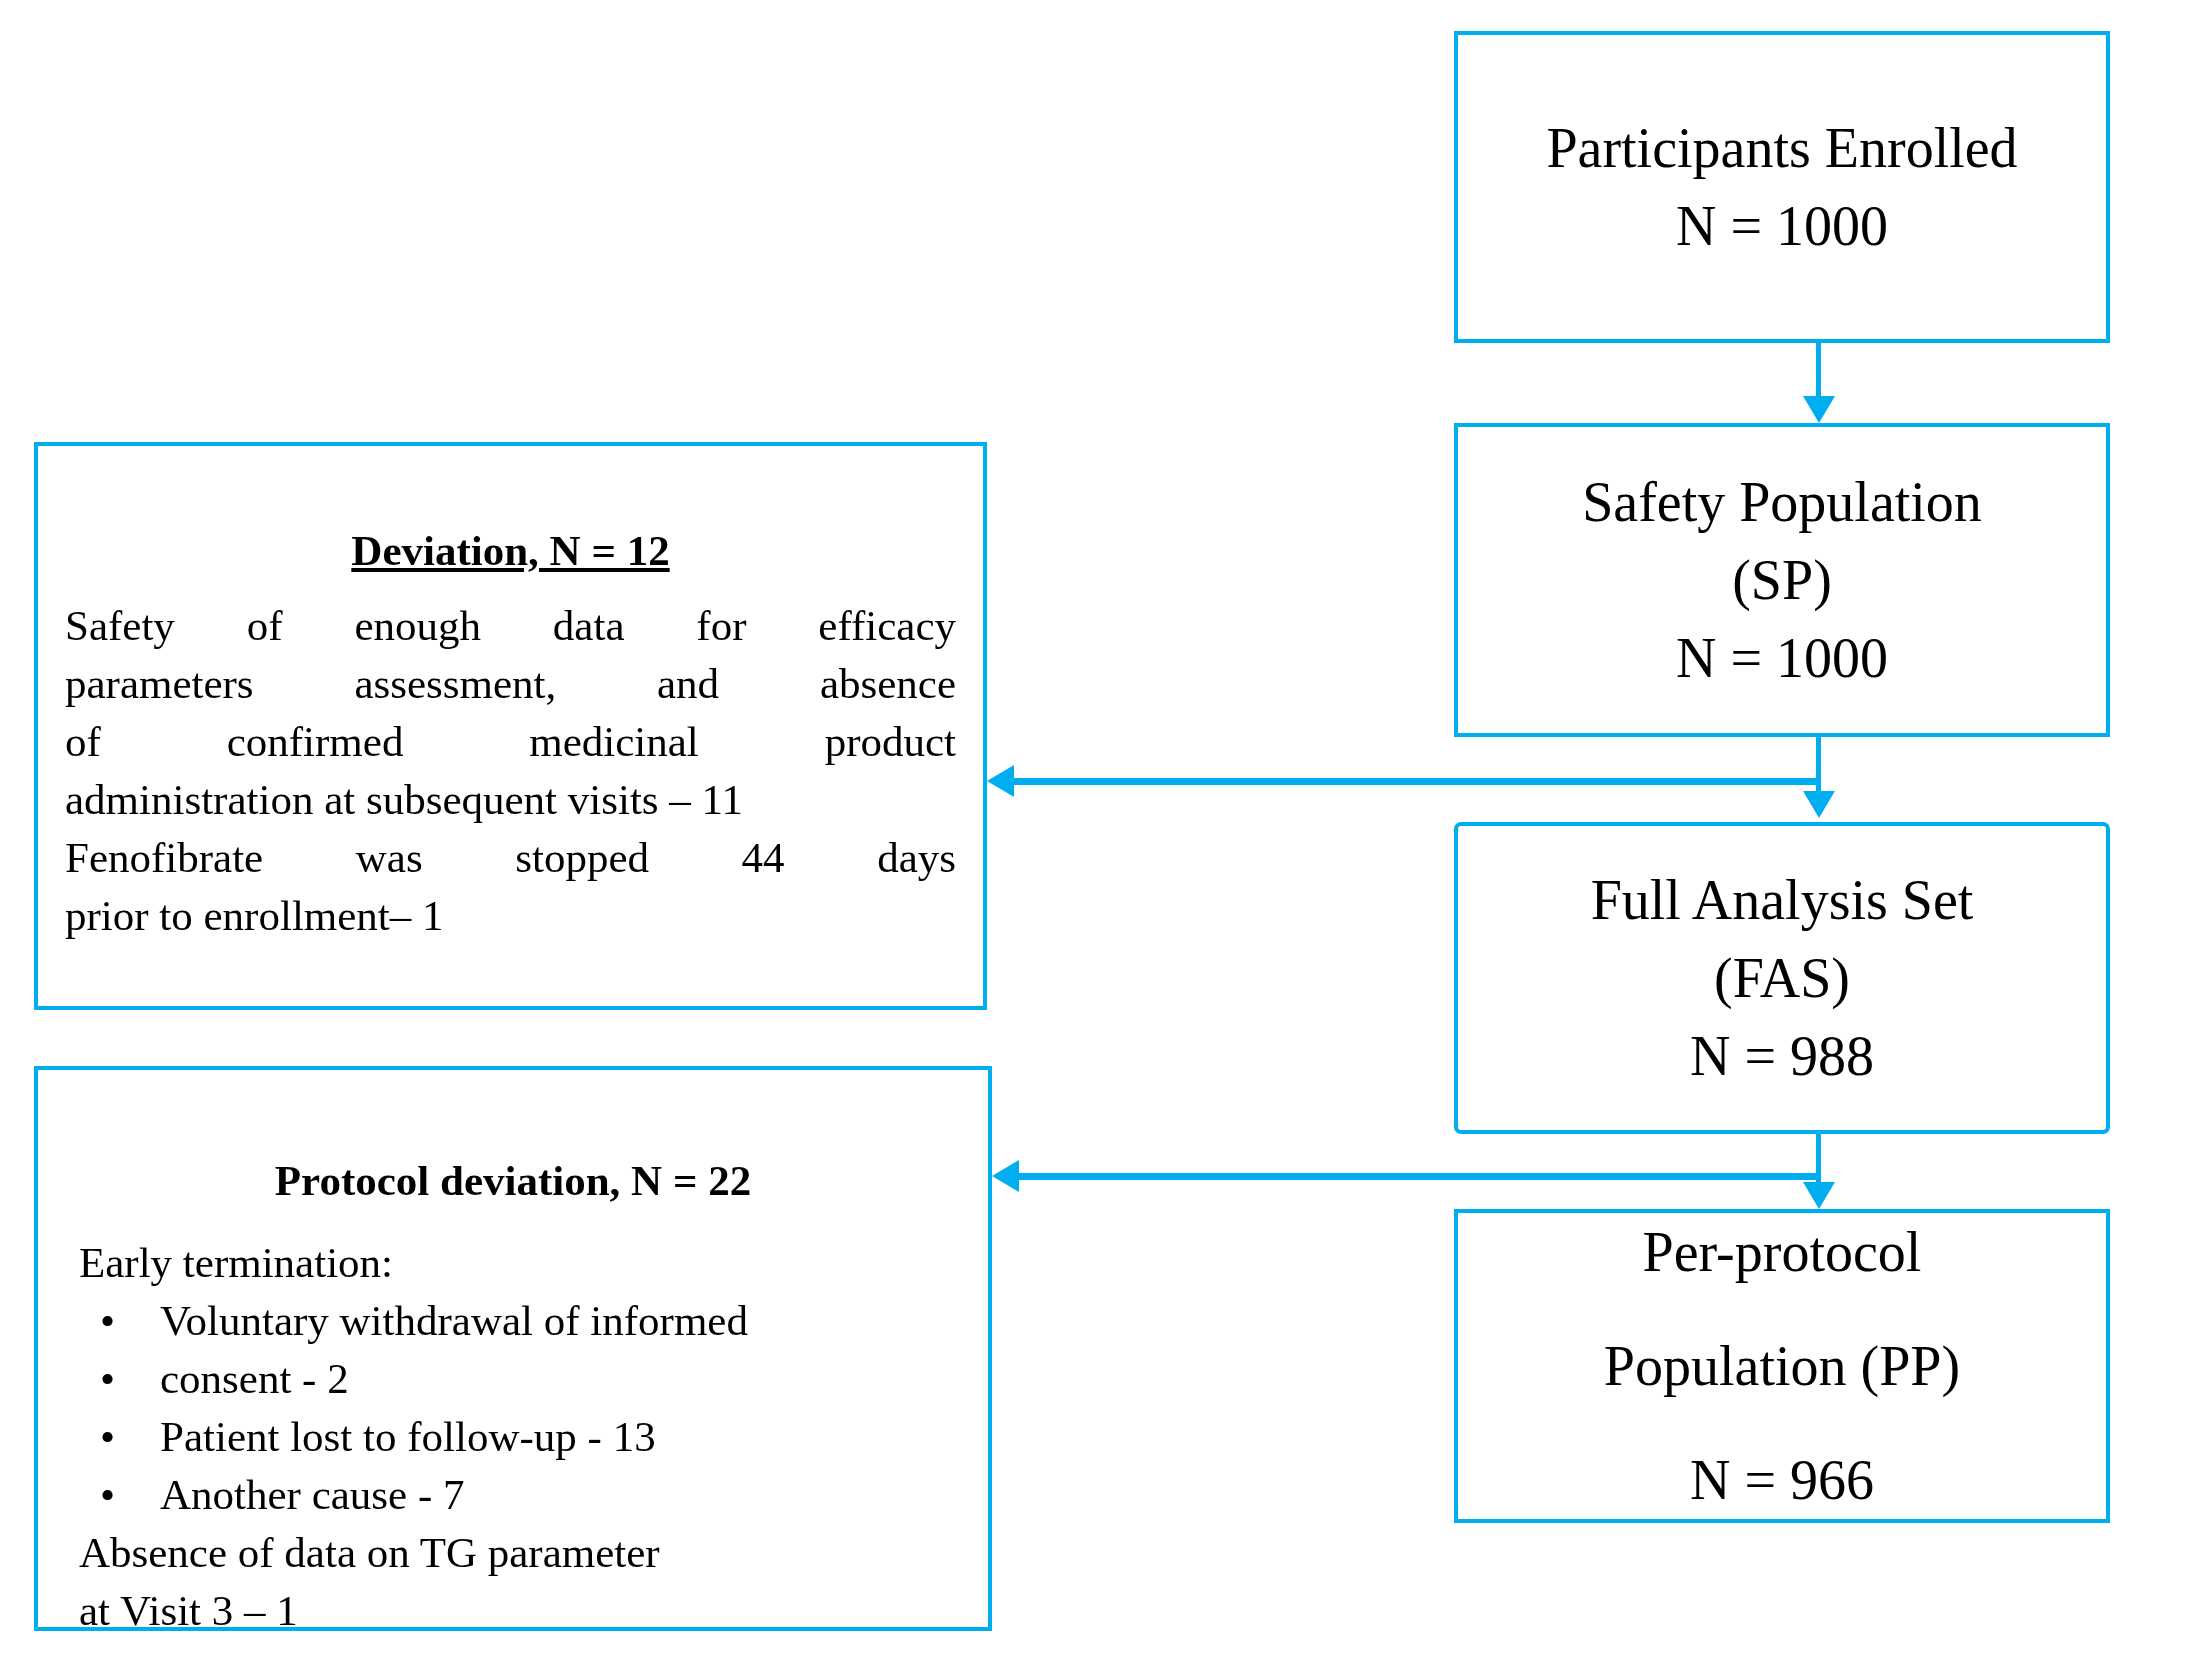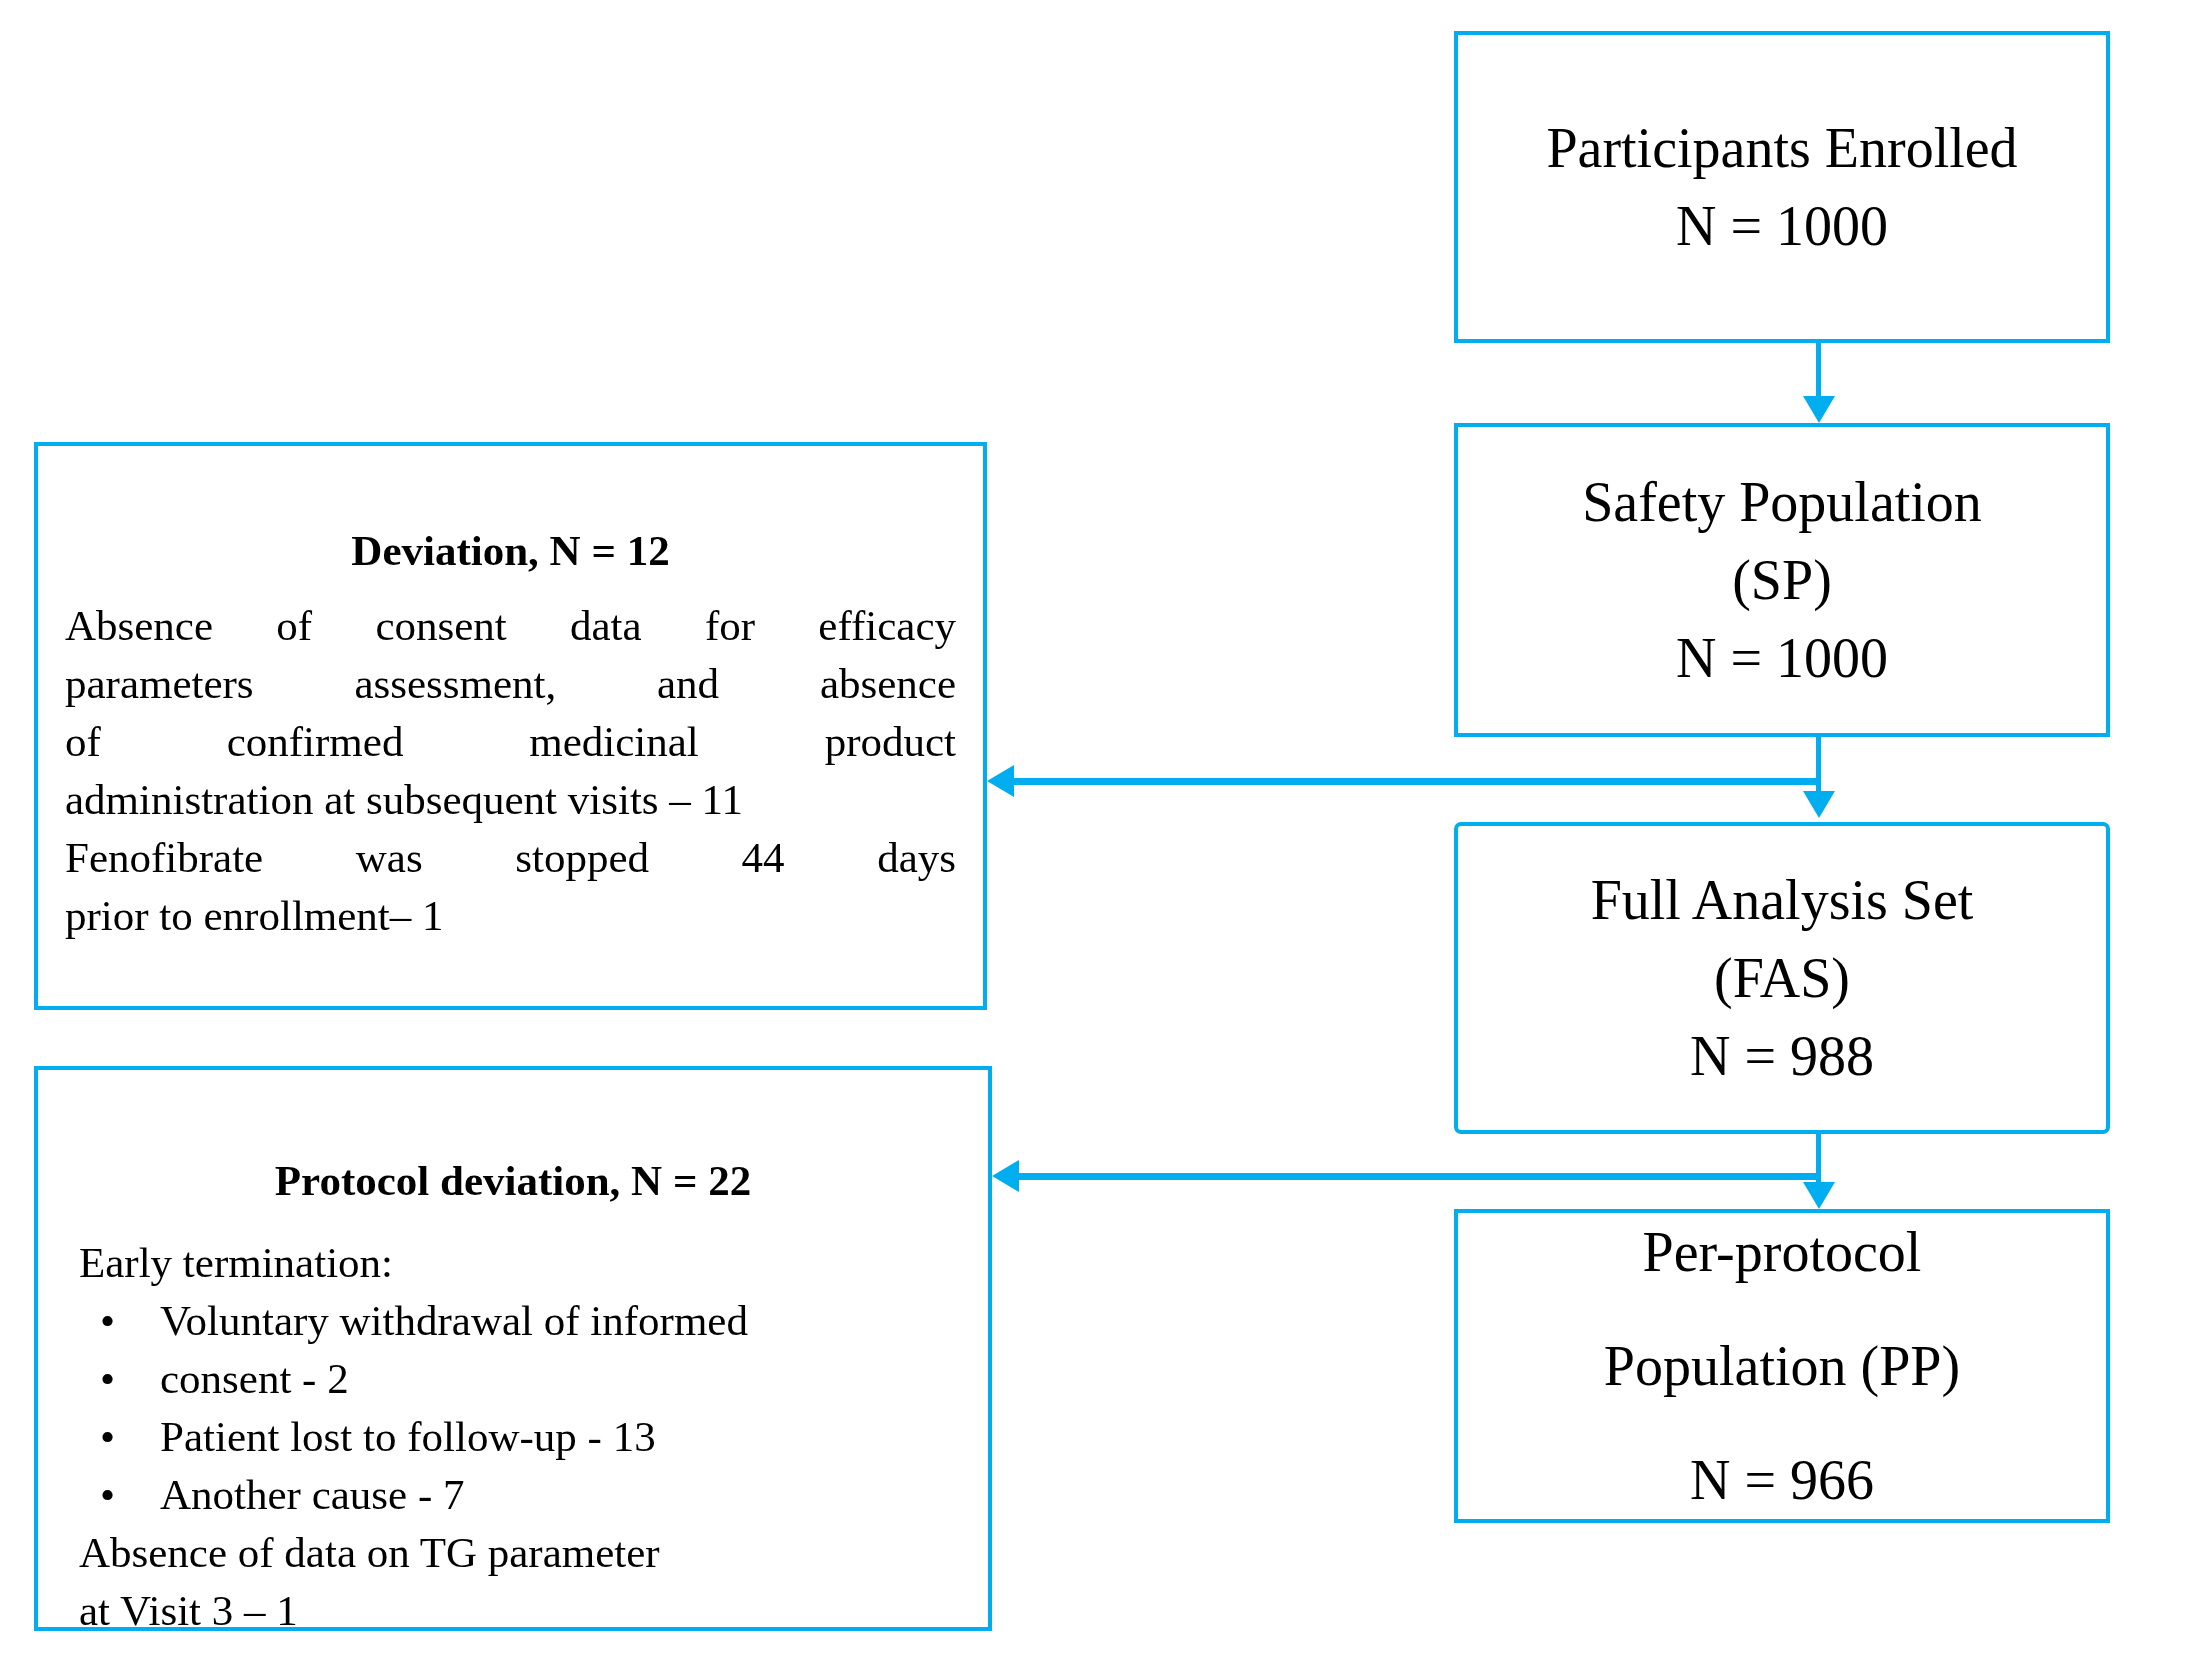--- a/index.html
+++ b/index.html
@@ -47,21 +47,21 @@
     padding: 0 27px;
   }
   #box-l1 { top: 442px;  width: 953px; height: 568px; padding-top: 76px; }
   #box-l2 { top: 1066px; width: 958px; height: 565px; padding-top: 82px; box-sizing: border-box; }
   #box-l1 { box-sizing: border-box; }
 
   .ltitle {
     font-weight: 700;
     text-align: center;
   }
-  #box-l1 .ltitle { margin-bottom: 17px; }
+  #box-l1 .ltitle { margin-bottom: 17px; text-decoration: underline; }
   #box-l2 .ltitle { margin-bottom: 24px; }
 
   .jline  { text-align: justify; text-align-last: justify; }
   .pline  { text-align: left; }
 
   .li-item { position: relative; margin-left: 14px; }
   .li-bullet { padding-left: 81px; }
   .li-bullet .bullet {
     position: absolute;
     left: 21px;
@@ -131,21 +131,21 @@
   </div>
 
   <div class="box rbox" id="box-r4">
     <div>Per-protocol</div>
     <div>Population (PP)</div>
     <div>N = 966</div>
   </div>
 
   <div class="box lbox" id="box-l1">
     <div class="ltitle">Deviation, N = 12</div>
-    <div class="jline">Absence of consent data for efficacy</div>
+    <div class="jline">Safety of enough data for efficacy</div>
     <div class="jline">parameters assessment, and absence</div>
     <div class="jline">of confirmed medicinal product</div>
     <div class="pline">administration at subsequent visits – 11</div>
     <div class="jline">Fenofibrate was stopped 44 days</div>
     <div class="pline">prior to enrollment– 1</div>
   </div>
 
   <div class="box lbox" id="box-l2">
     <div class="ltitle">Protocol deviation, N = 22</div>
 

